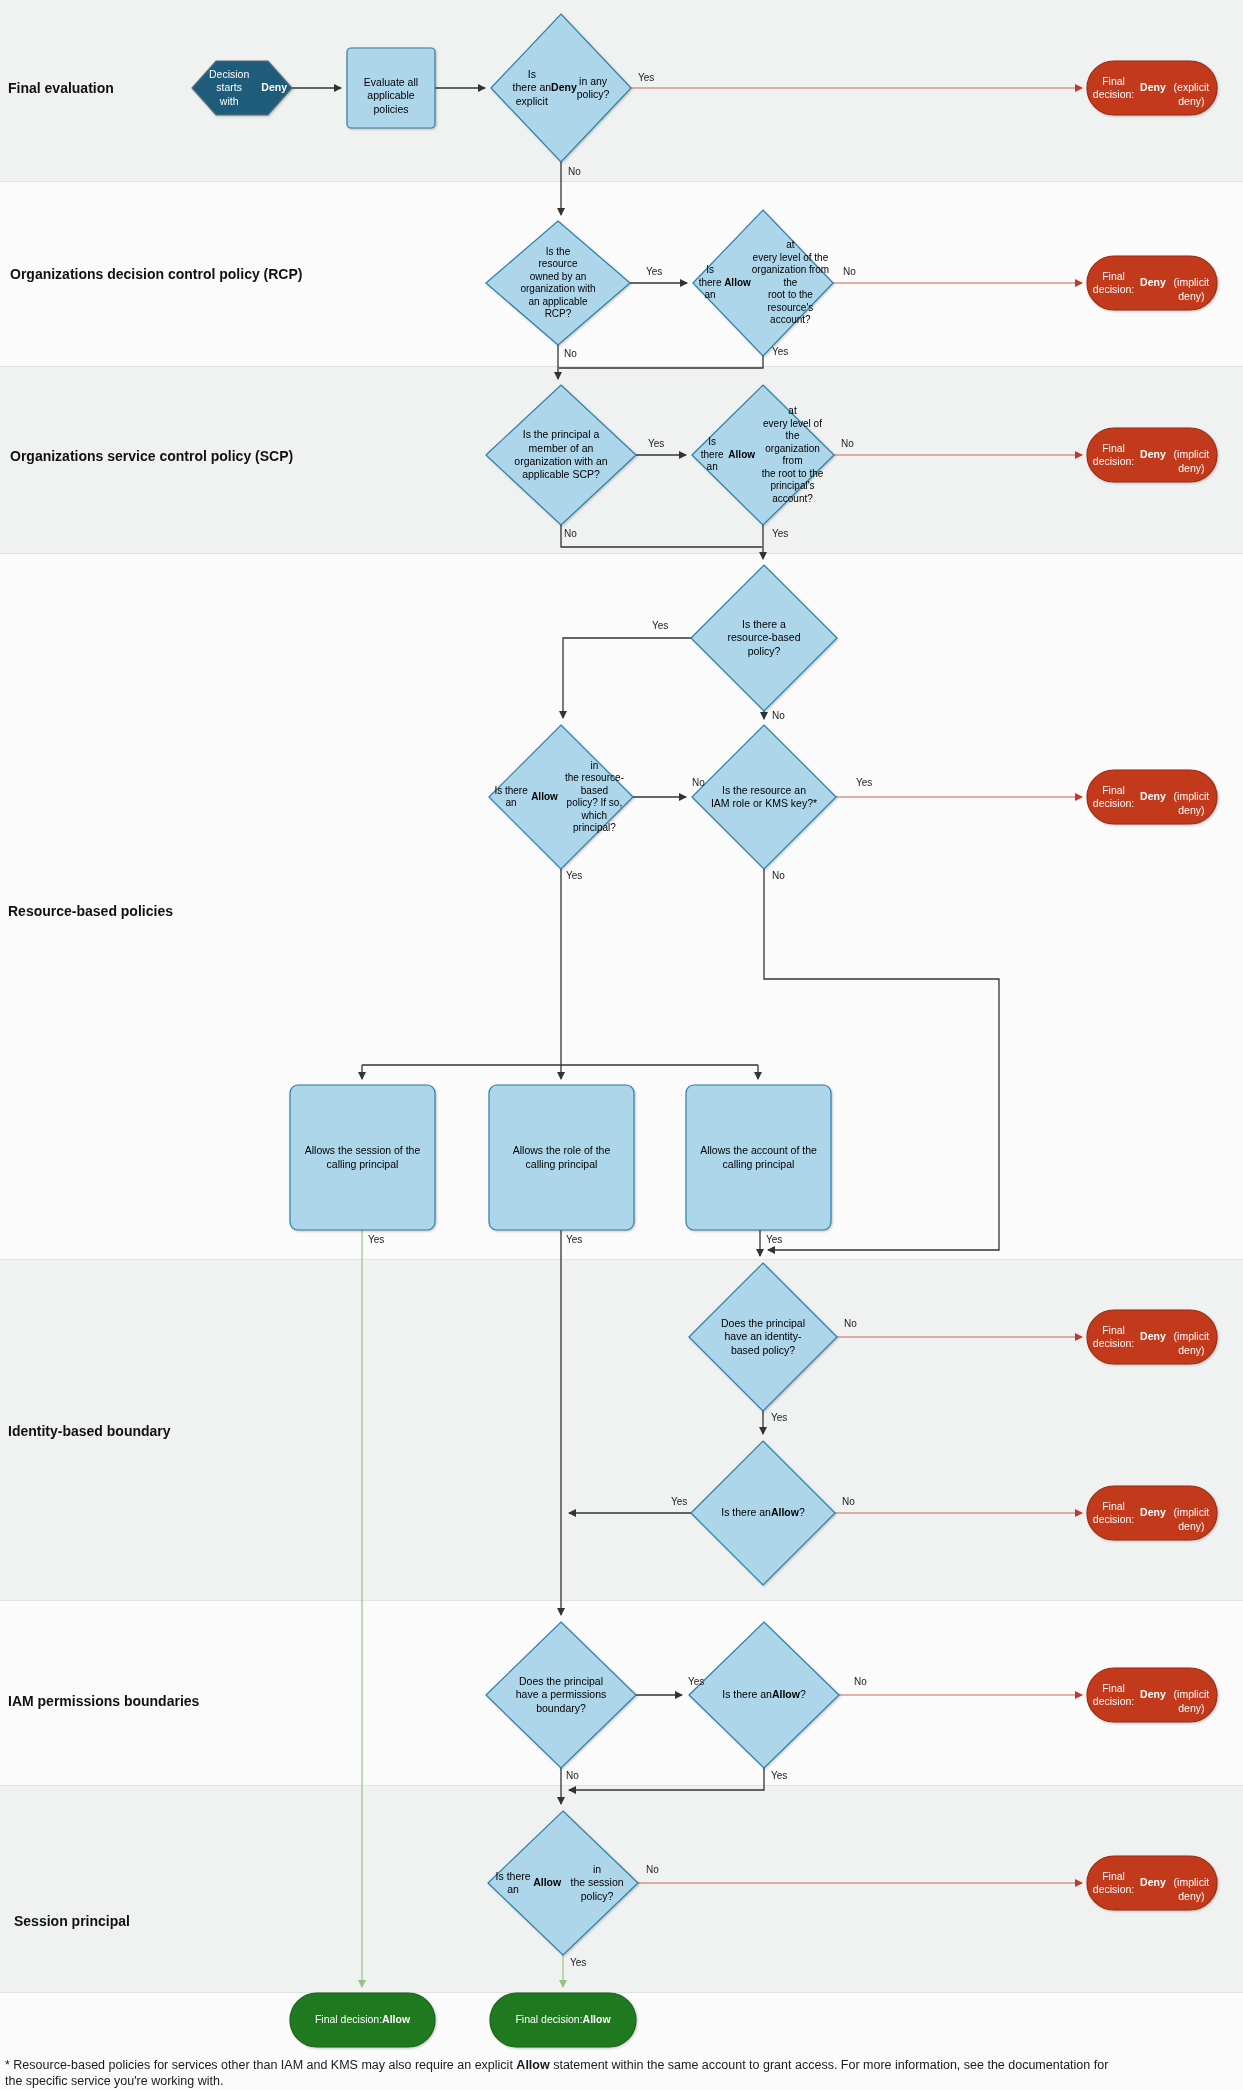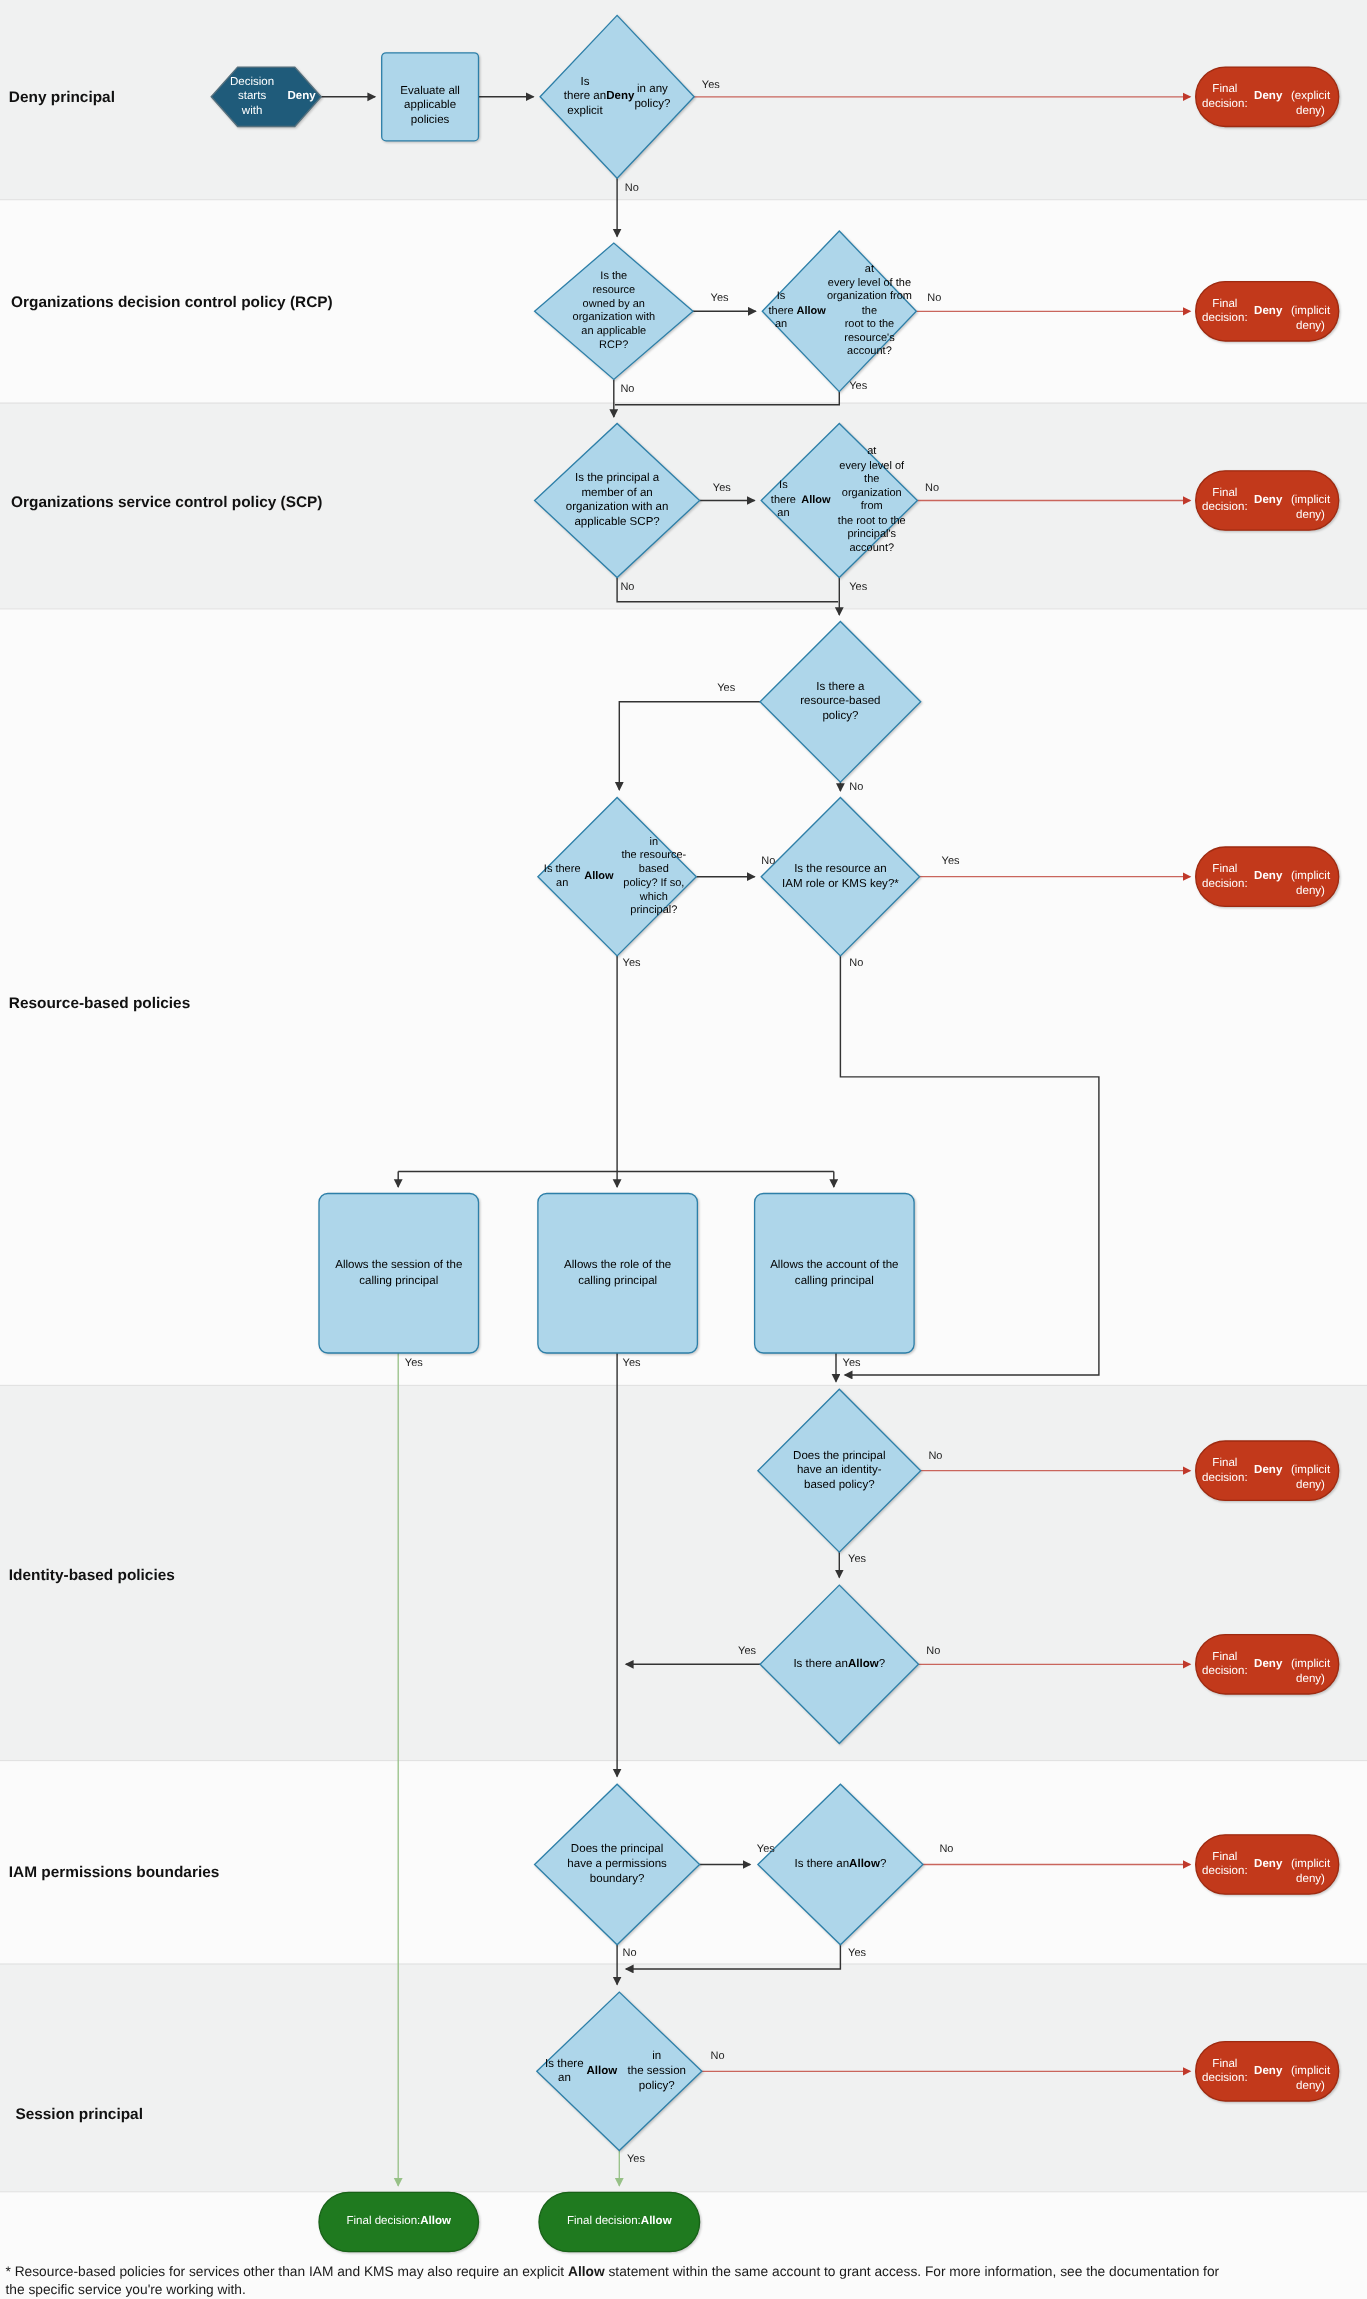--- a/index.html
+++ b/index.html
@@ -31,25 +31,25 @@
 
   <div class="band band-a" style="top:0;height:181px;border-top:none;"></div>
   <div class="band band-b" style="top:181px;height:185px;"></div>
   <div class="band band-a" style="top:366px;height:187px;"></div>
   <div class="band band-b" style="top:553px;height:706px;"></div>
   <div class="band band-a" style="top:1259px;height:341px;"></div>
   <div class="band band-b" style="top:1600px;height:185px;"></div>
   <div class="band band-a" style="top:1785px;height:207px;"></div>
   <div class="band band-b" style="top:1992px;height:98px;"></div>
 
-  <div class="sec-label" style="left:8px;top:80px;">Deny principal</div>
+  <div class="sec-label" style="left:8px;top:80px;">Final evaluation</div>
   <div class="sec-label" style="left:10px;top:266px;">Organizations decision control policy (RCP)</div>
   <div class="sec-label" style="left:10px;top:448px;">Organizations service control policy (SCP)</div>
   <div class="sec-label" style="left:8px;top:903px;">Resource-based policies</div>
-  <div class="sec-label" style="left:8px;top:1423px;">Identity-based policies</div>
+  <div class="sec-label" style="left:8px;top:1423px;">Identity-based boundary</div>
   <div class="sec-label" style="left:8px;top:1693px;">IAM permissions boundaries</div>
   <div class="sec-label" style="left:14px;top:1913px;">Session principal</div>
 
   <svg width="1243" height="2090" viewBox="0 0 1243 2090">
     <defs>
       <marker id="mB" markerWidth="9" markerHeight="9" refX="7" refY="4" orient="auto" markerUnits="userSpaceOnUse">
         <path d="M0,0 L8,4 L0,8 z" fill="#333"></path>
       </marker>
       <marker id="mR" markerWidth="9" markerHeight="9" refX="7" refY="4" orient="auto" markerUnits="userSpaceOnUse">
         <path d="M0,0 L8,4 L0,8 z" fill="#c0392b"></path>

